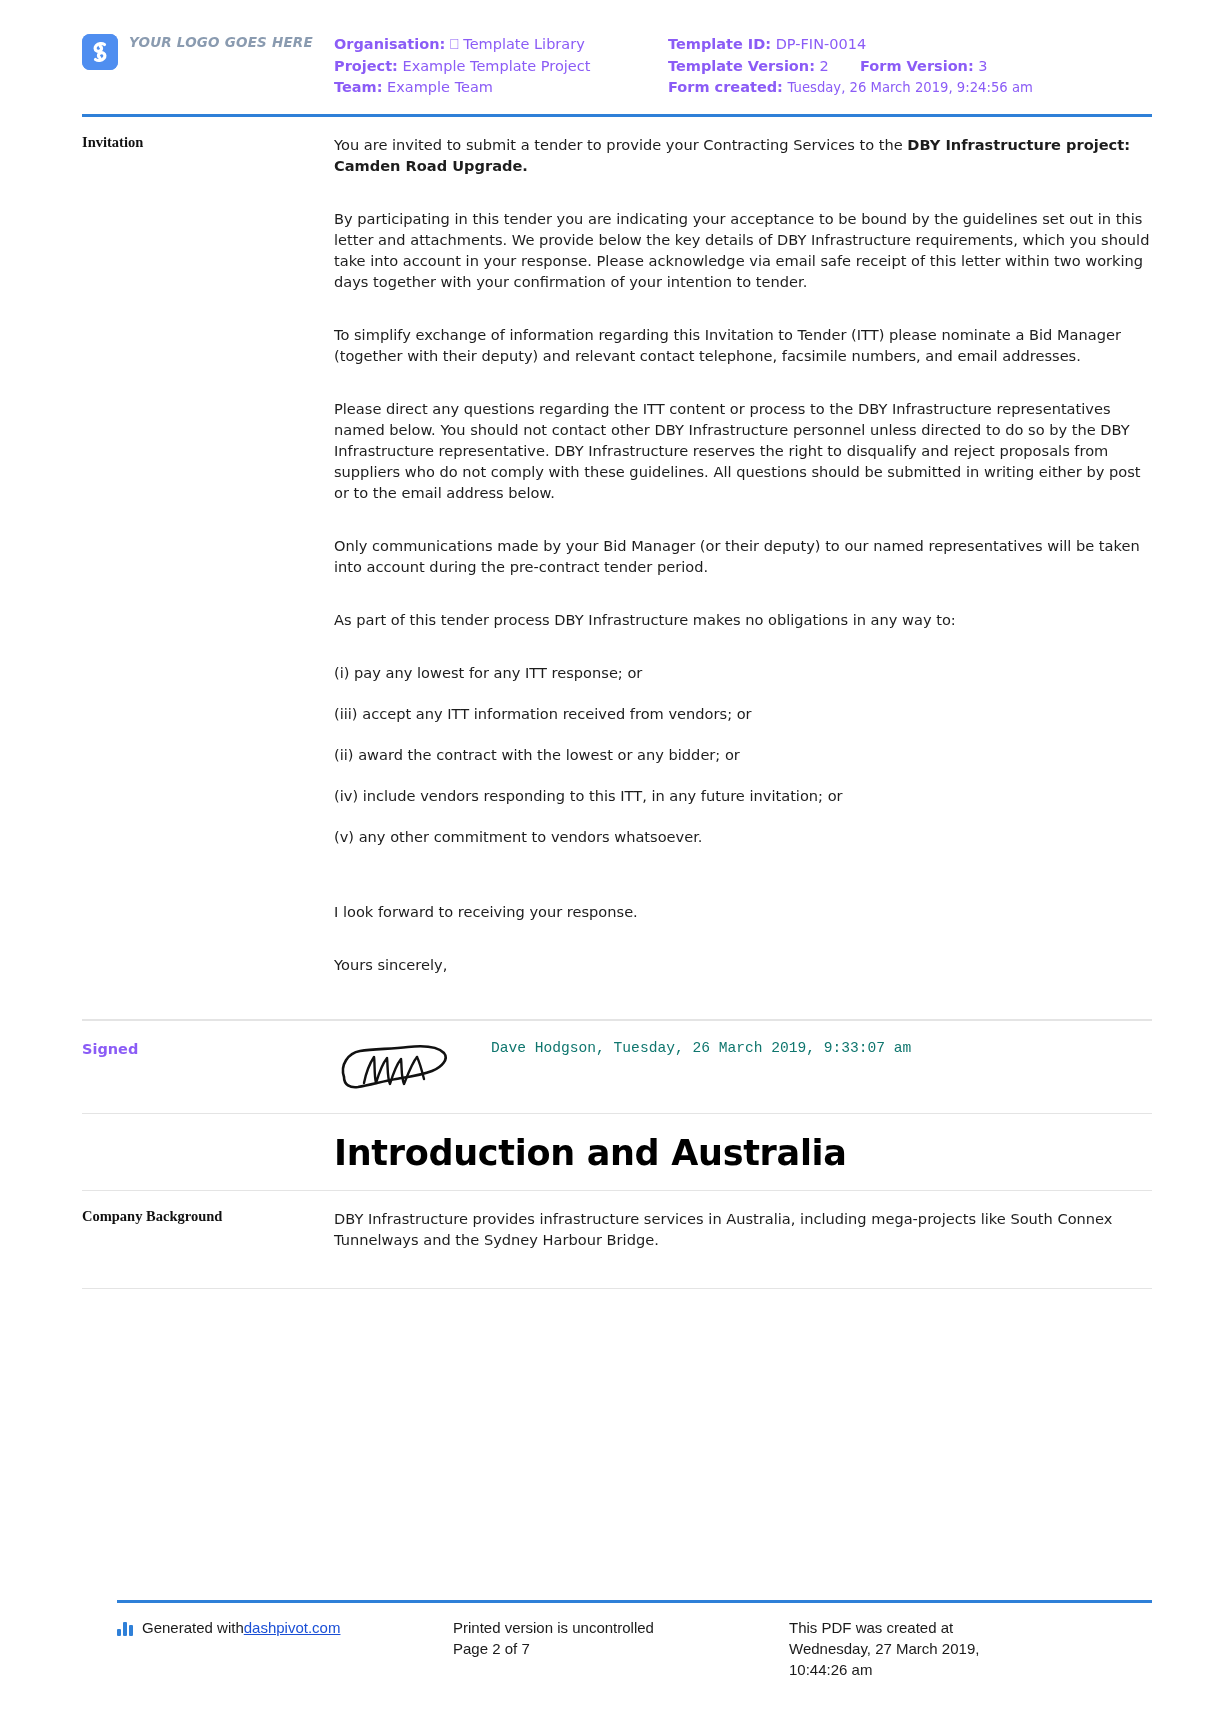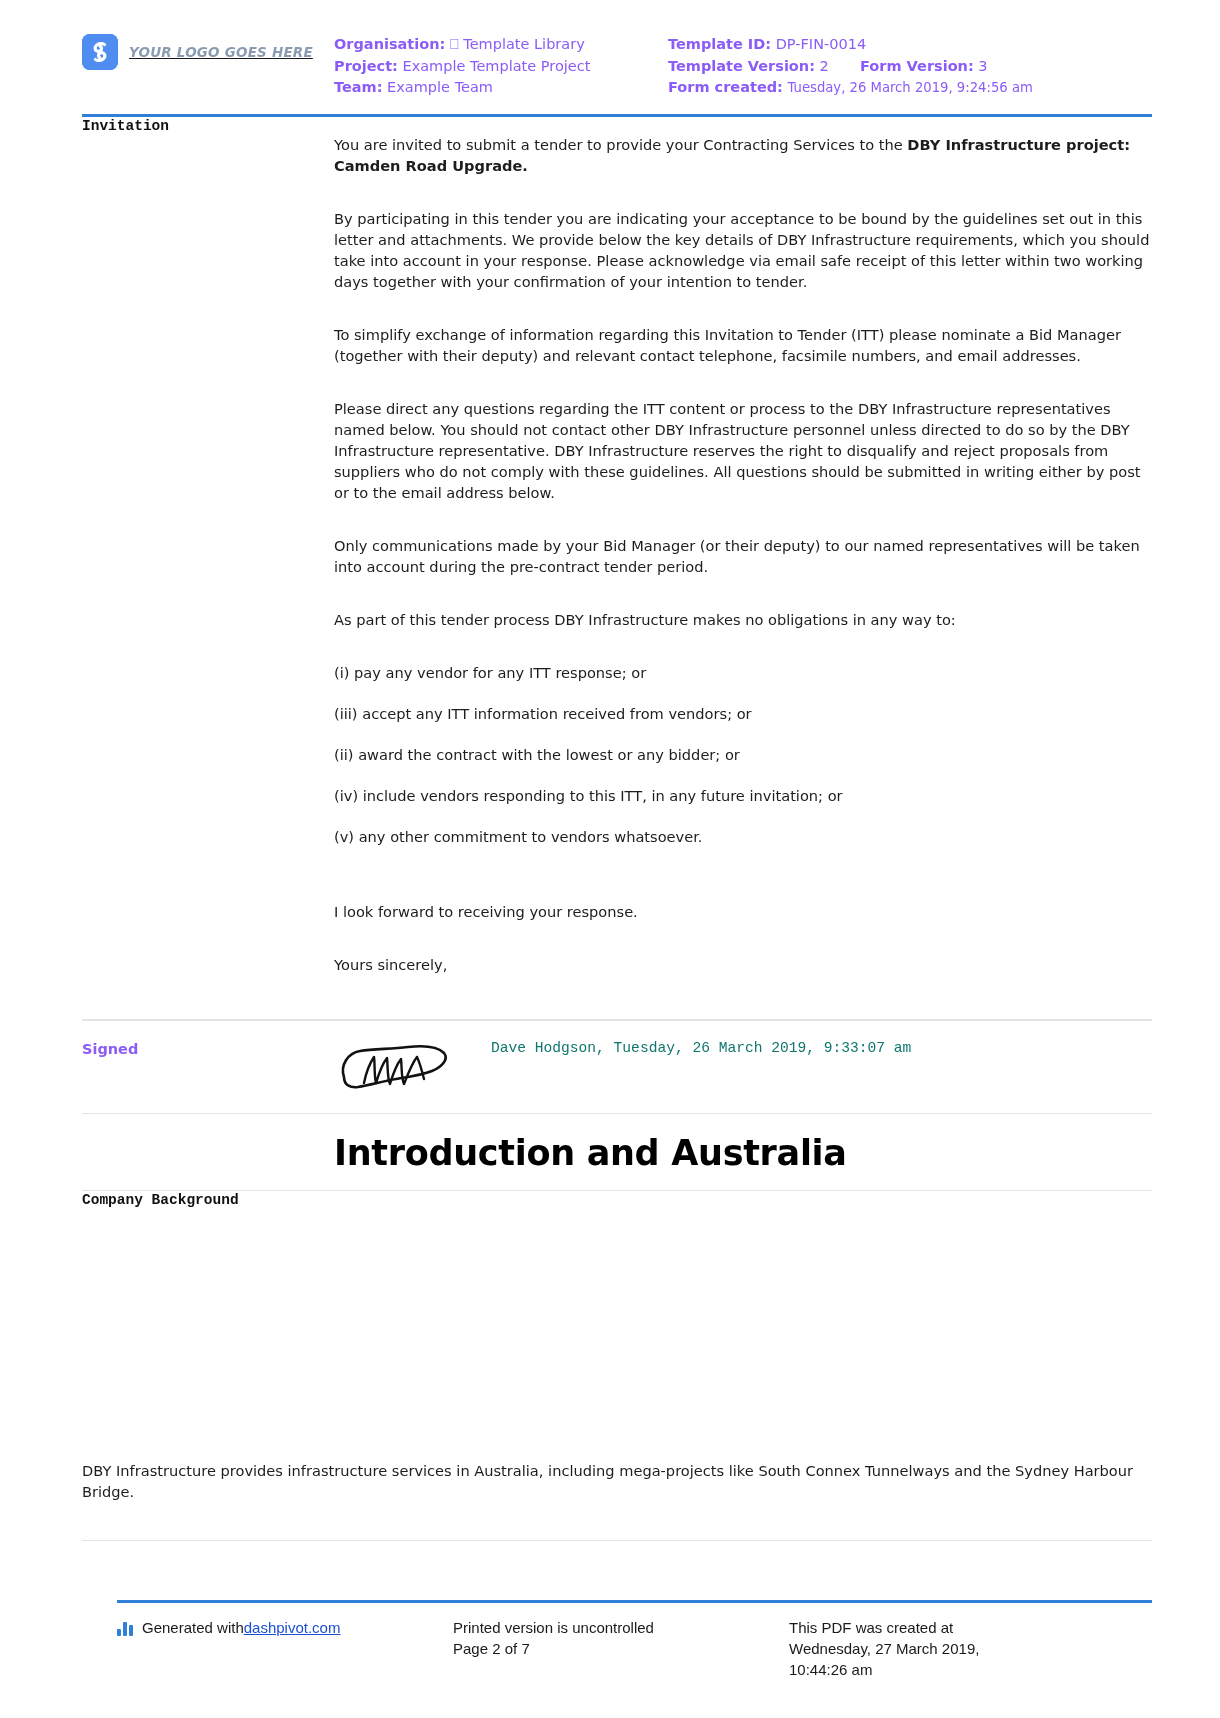--- a/index.html
+++ b/index.html
@@ -26,25 +26,24 @@
 
   
   .doc-header {
     display: flex;
     align-items: flex-start;
     padding: 26px 68px 0 82px;
     height: 108px;
   }
   .logo-block {
     display: flex;
-    align-items: center;
+    align-items: flex-start;
     width: 252px;
     flex: 0 0 252px;
     padding-top: 8px;
-    text-decoration: underline;
   }
   .logo-mark {
     width: 36px;
     height: 36px;
     border-radius: 8px;
     background: #4f8ef0;
     position: relative;
     flex: 0 0 36px;
   }
   .logo-mark svg { display: block; }
@@ -84,25 +83,25 @@
   .content {
     padding: 0 68px 0 82px;
   }
   .row {
     display: flex;
     align-items: flex-start;
     border-bottom: 1px solid #e4e4e4;
   }
   .row-label {
     flex: 0 0 252px;
-    font-family: Liberation Mono, monospace;
+    font-family: Liberation Serif, serif;
     font-weight: bold;
     font-size: 14.5px;
     color: #111;
-    padding-top: 1px;
+    padding-top: 17px;
   }
   .row-body {
     flex: 1 1 auto;
     font-family: "DejaVu Sans", sans-serif;
     font-size: 14.6px;
     line-height: 21px;
     color: #1d1d1d;
     padding-top: 17px;
     padding-bottom: 16px;
   }
@@ -160,21 +159,21 @@
   .section-title {
     flex: 1 1 auto;
     font-family: "DejaVu Sans", sans-serif;
     font-weight: bold;
     font-size: 35px;
     line-height: 42px;
     letter-spacing: -0.3px;
     color: #000;
   }
 
-  .bg-row { padding-bottom: 22px; flex-direction: column; }
+  .bg-row { padding-bottom: 22px; }
 
   
   .footer {
     position: absolute;
     left: 0;
     right: 0;
     bottom: 0;
     padding: 0 68px 38px 82px;
     margin-left: 35px;
   }
@@ -284,21 +283,21 @@
         <p>By participating in this tender you are indicating your acceptance to be bound by the guidelines set out in this letter and attachments. We provide below the key details of DBY Infrastructure requirements, which you should take into account in your response. Please acknowledge via email safe receipt of this letter within two working days together with your confirmation of your intention to tender.</p>
 
         <p>To simplify exchange of information regarding this Invitation to Tender (ITT) please nominate a Bid Manager (together with their deputy) and relevant contact telephone, facsimile numbers, and email addresses.</p>
 
         <p>Please direct any questions regarding the ITT content or process to the DBY Infrastructure representatives named below. You should not contact other DBY Infrastructure personnel unless directed to do so by the DBY Infrastructure representative. DBY Infrastructure reserves the right to disqualify and reject proposals from suppliers who do not comply with these guidelines. All questions should be submitted in writing either by post or to the email address below.</p>
 
         <p>Only communications made by your Bid Manager (or their deputy) to our named representatives will be taken into account during the pre-contract tender period.</p>
 
         <p>As part of this tender process DBY Infrastructure makes no obligations in any way to:</p>
 
-        <div class="list-item">(i) pay any vendor for any ITT response; or</div>
+        <div class="list-item">(i) pay any lowest for any ITT response; or</div>
         <div class="list-item">(iii) accept any ITT information received from vendors; or</div>
         <div class="list-item">(ii) award the contract with the lowest or any bidder; or</div>
         <div class="list-item">(iv) include vendors responding to this ITT, in any future invitation; or</div>
         <div class="list-item">(v) any other commitment to vendors whatsoever.</div>
 
         <div class="gap-lg"></div>
 
         <p>I look forward to receiving your response.</p>
         <p>Yours sincerely,</p>
       </div>

